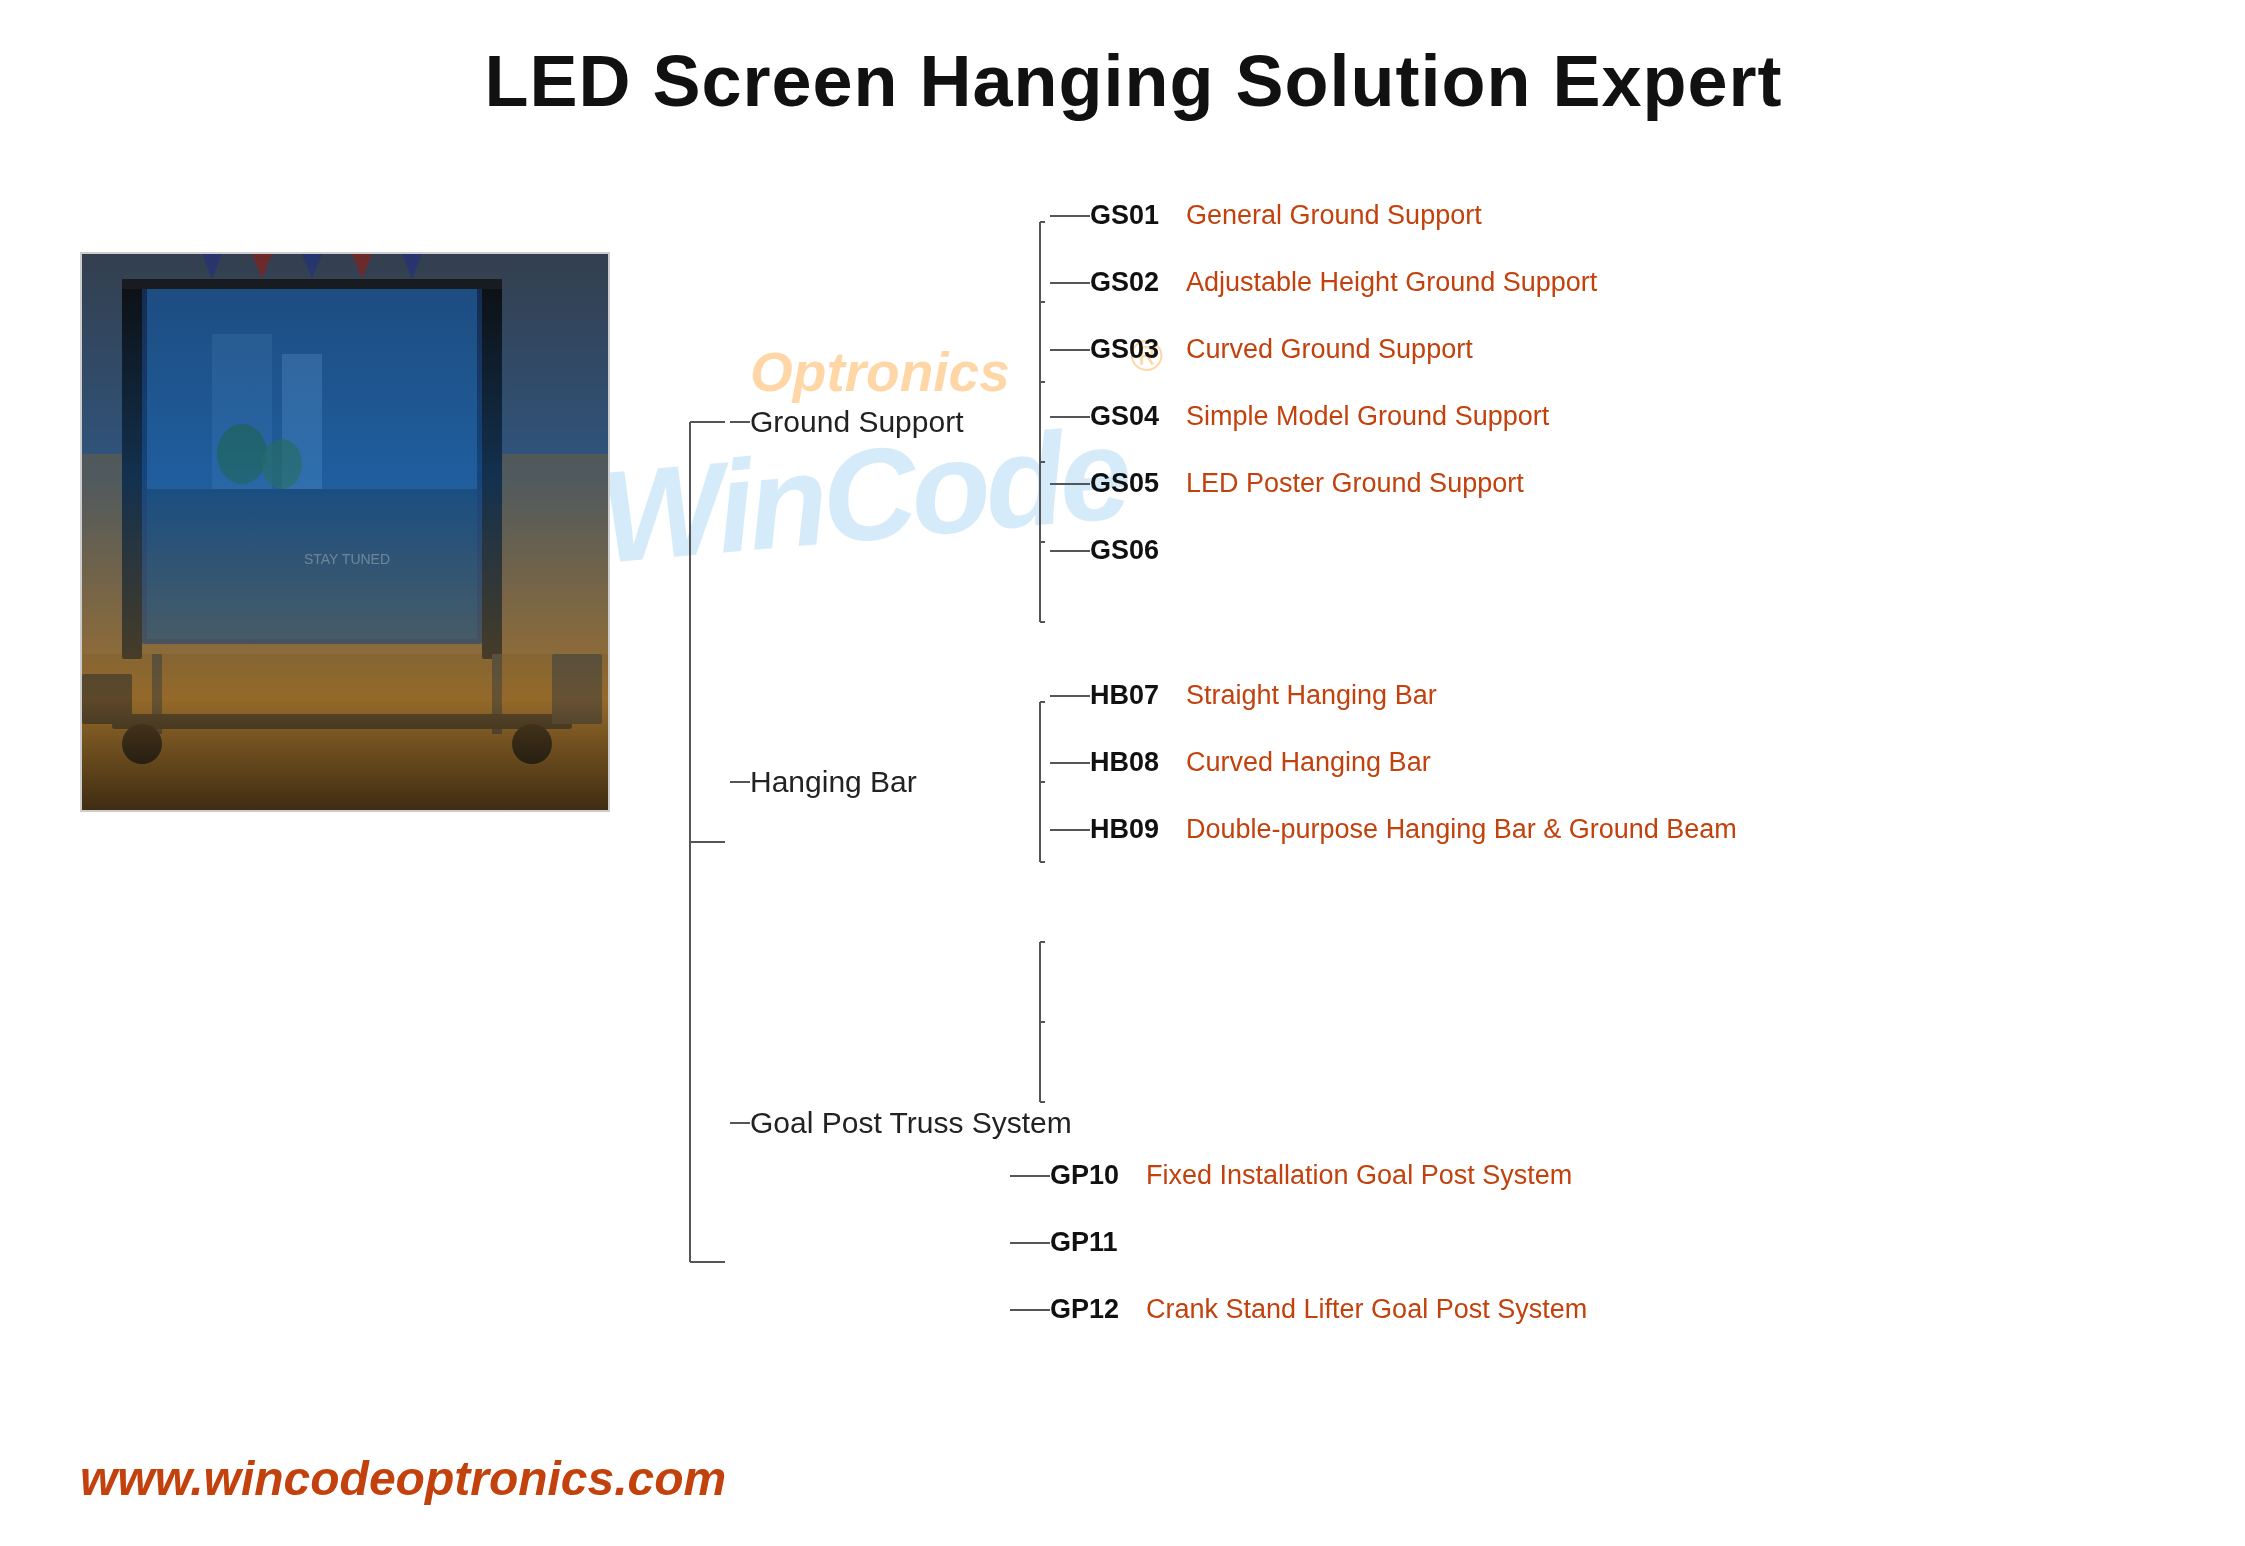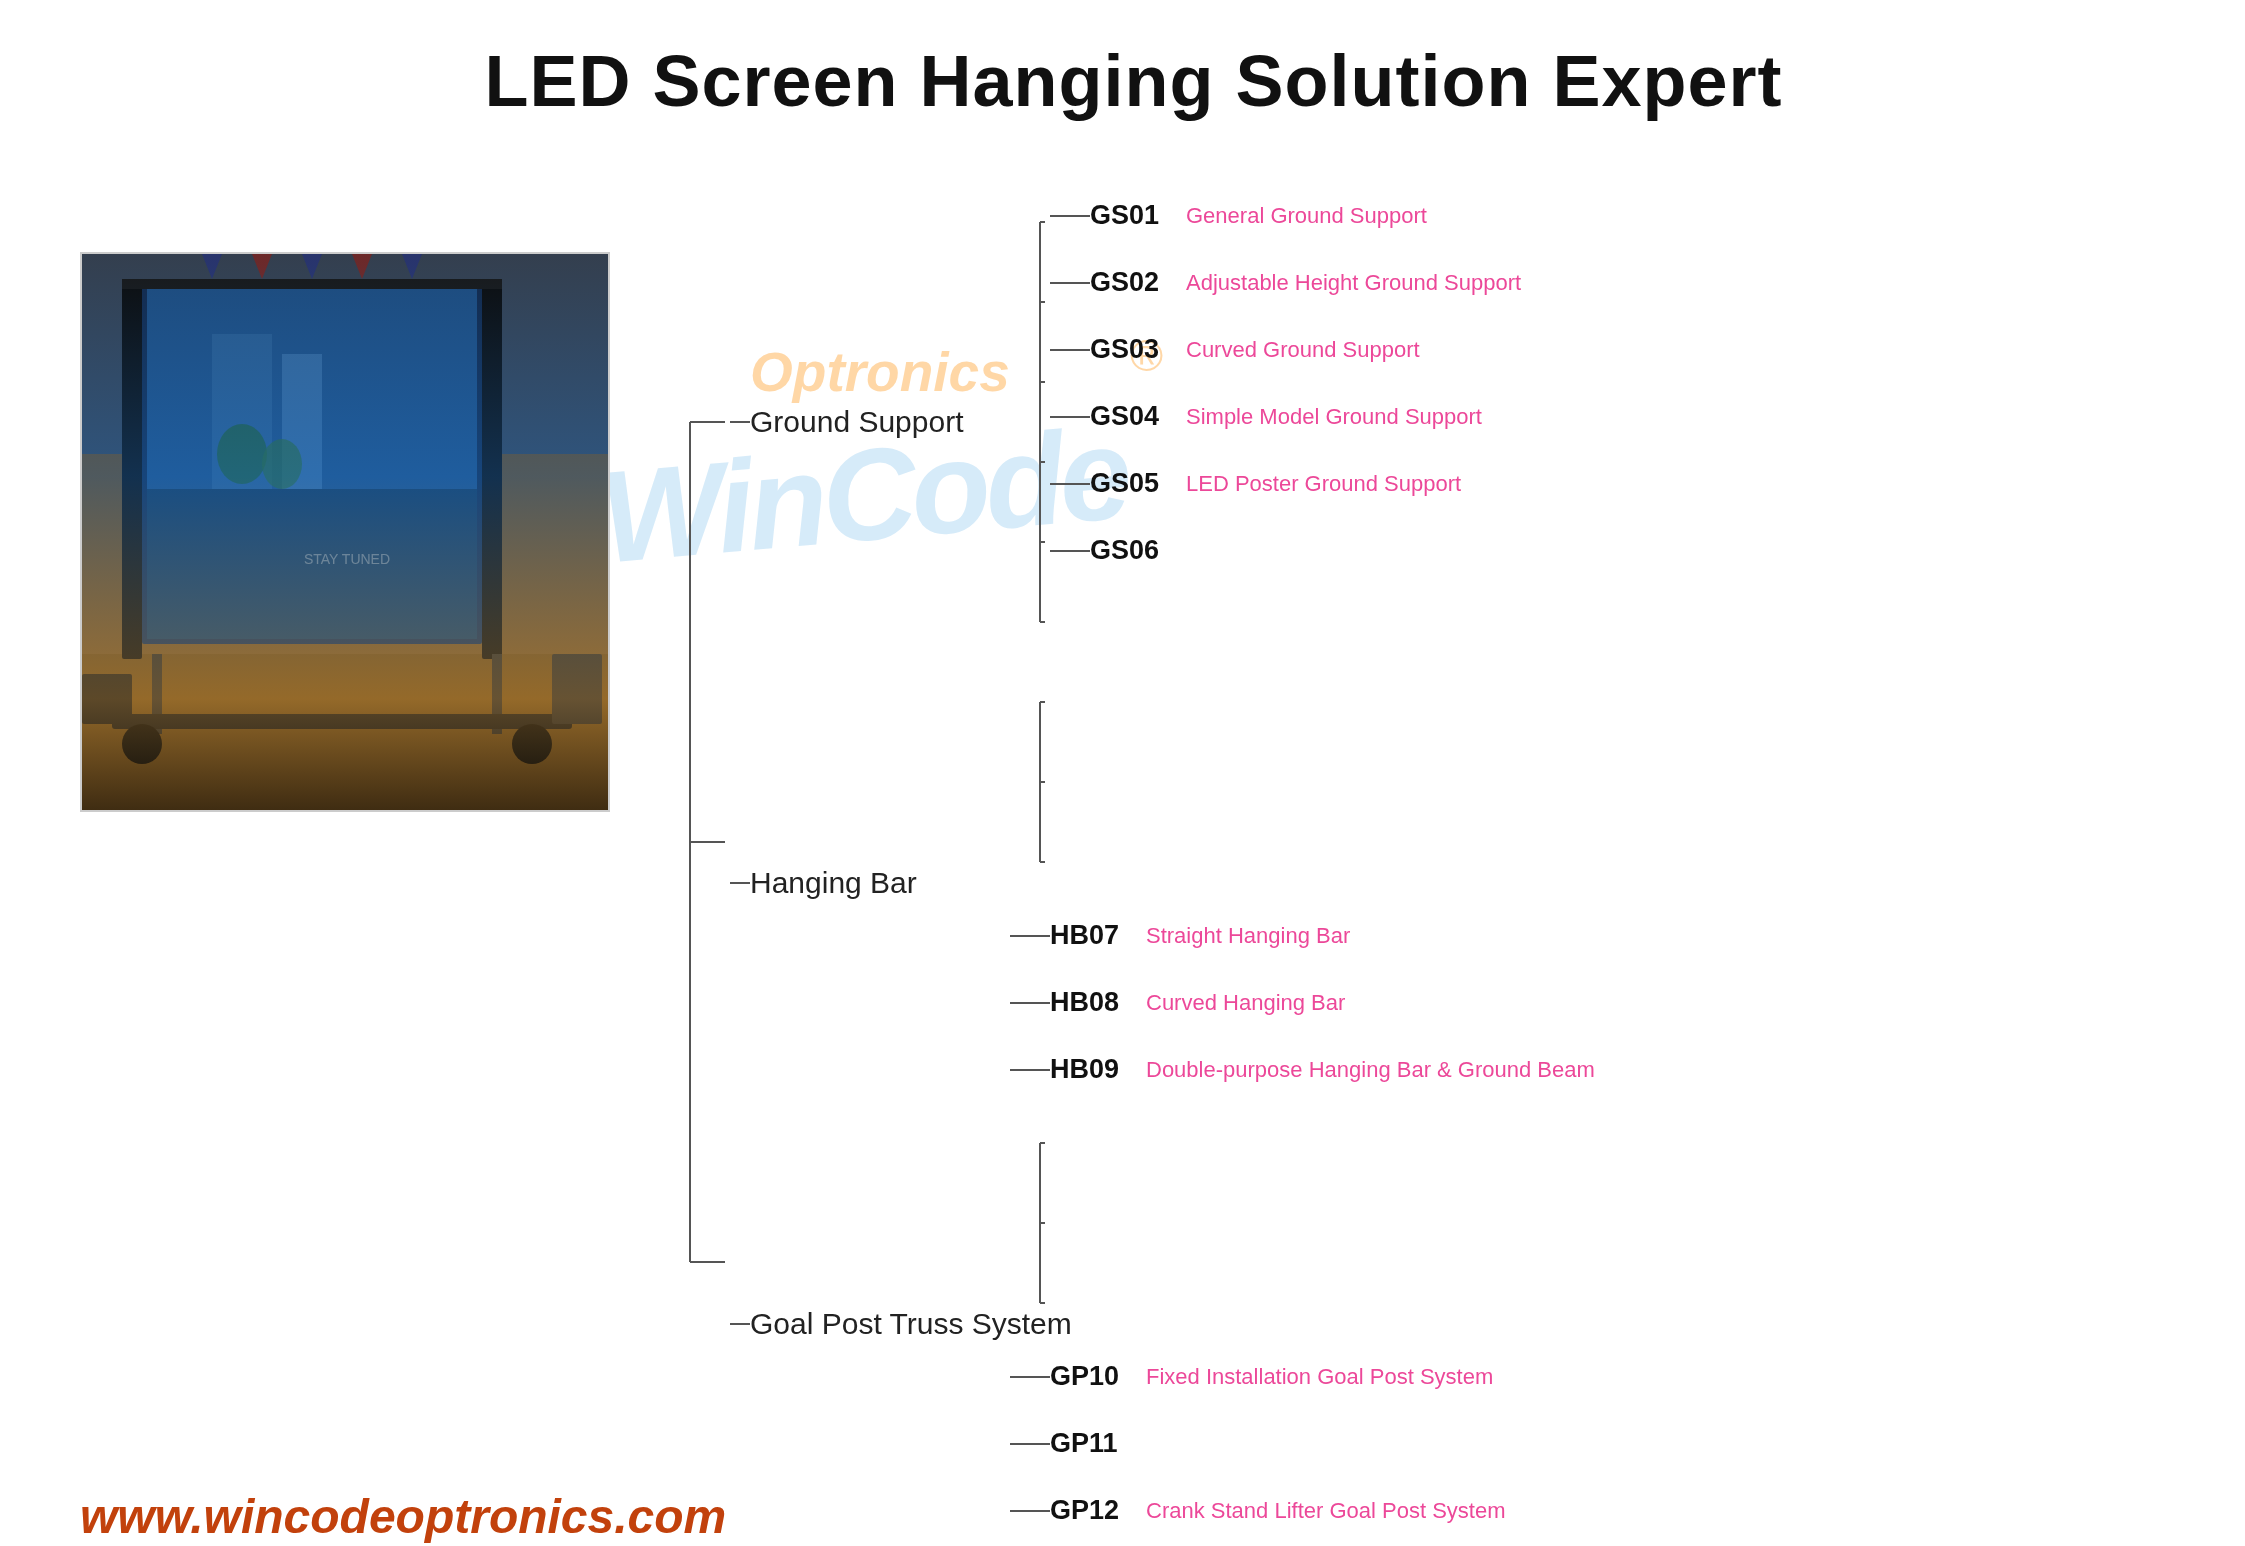--- a/index.html
+++ b/index.html
@@ -149,22 +149,22 @@
 
     .s-item-code {
       font-size: 27px;
       font-weight: bold;
       color: #111;
       min-width: 80px;
       margin-right: 16px;
     }
 
     .s-item-name {
-      font-size: 22px;
-      color: #ec4899;
+      font-size: 27px;
+      color: #c2410c;
     }
 
     
     .outer-bracket-wrapper {
       display: flex;
       flex-direction: row;
       align-items: stretch;
     }
 
     .groups-list {
@@ -303,21 +303,21 @@
               </div>
             </div>
           </div>
         </div>
 
         <div class="group-row" style="margin-bottom:0;">
           <div style="display:flex; align-items:center; width:280px; flex-shrink:0;">
             <div class="h-line" style="width:20px;"></div>
             <span class="group-name">Hanging Bar</span>
           </div>
-          <div style="display:flex; flex-direction:column; align-items:stretch;">
+          <div style="display:flex; flex-direction:row; align-items:stretch;">
             <svg width="40" height="240" viewBox="0 0 40 240">
               <line x1="30" y1="40" x2="30" y2="200" stroke="#555" stroke-width="2"></line>
               <line x1="30" y1="40" x2="35" y2="40" stroke="#555" stroke-width="2"></line>
               <line x1="30" y1="120" x2="35" y2="120" stroke="#555" stroke-width="2"></line>
               <line x1="30" y1="200" x2="35" y2="200" stroke="#555" stroke-width="2"></line>
             </svg>
             <div class="section-items">
               <div class="s-item">
                 <div class="s-item-hline"></div>
                 <span class="s-item-code">HB07</span>

